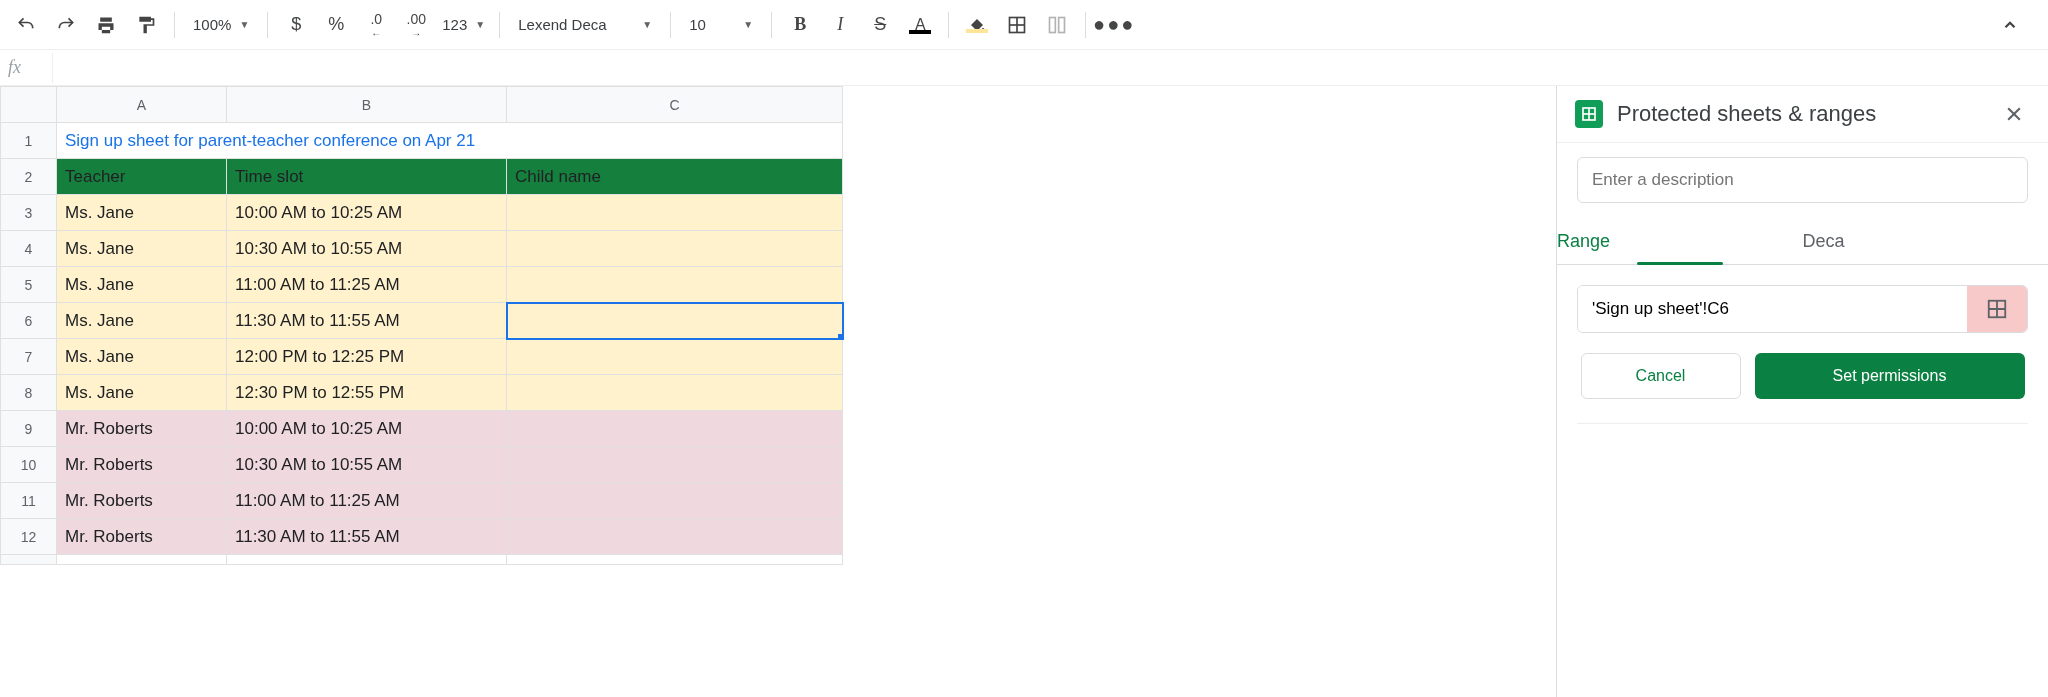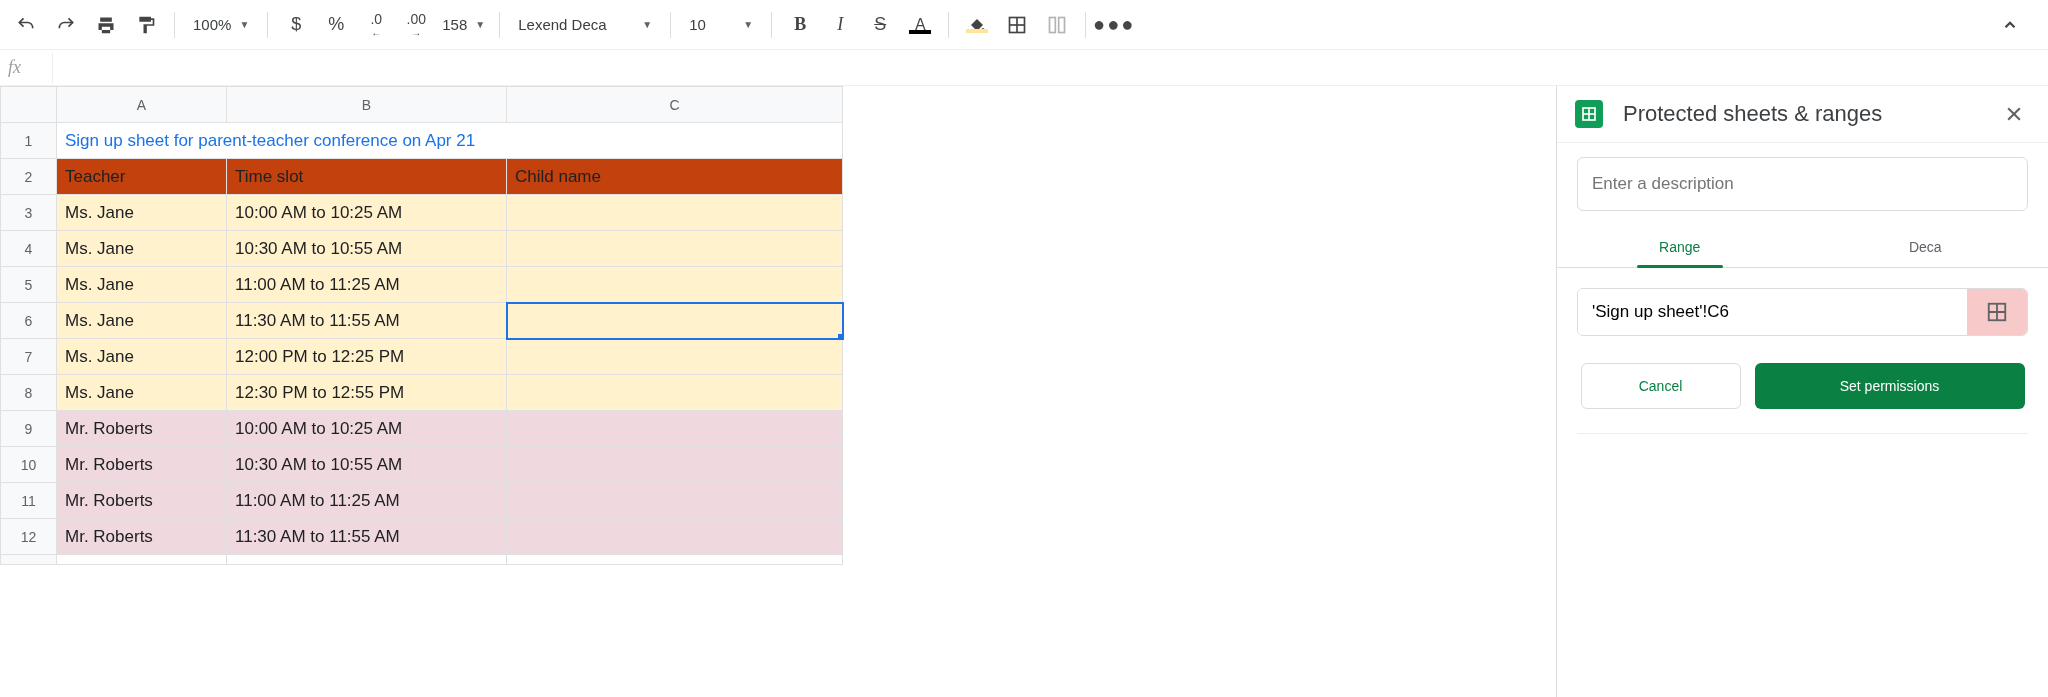--- a/index.html
+++ b/index.html
@@ -129,21 +129,21 @@
   .col-B { width: 280px; }
   .col-C { width: 336px; }
   .title-cell {
     text-align: center;
     color: #1a73e8;
     font-weight: 700;
     font-family: "Trebuchet MS", Arial, sans-serif;
     font-size: 19px;
     height: 44px;
   }
-  .hdr-row td { font-weight: 400; background:#c2410c; }
+  .hdr-row td { font-weight: 400; background:#15803d; }
   .bg-yellow { background: #fff2cc; }
   .bg-pink { background: #efd9df; }
   .selected-cell {
     position: relative;
     outline: 2px solid #1a73e8;
     outline-offset: -1px;
   }
   .sel-handle {
     position: absolute;
     right: -4px;
@@ -151,56 +151,55 @@
     width: 8px;
     height: 8px;
     background: #1a73e8;
   }
   .shadow-under { box-shadow: 0 2px 2px -1px rgba(0,0,0,0.15); }
   
   .sb-header {
     display: flex;
     align-items: center;
     padding: 14px 24px 14px 18px;
-    gap: 20px;
+    gap: 14px;
   }
   .sb-header .sheet-icon {
     width: 28px; height: 28px;
     background: #0f9d58;
     border-radius: 4px;
     display:flex; align-items:center; justify-content:center;
     color:#fff;
   }
   .sb-title {
     font-size: 22px;
     color: #3c4043;
     flex: 1;
   }
   .sb-close { font-size: 20px; color:#5f6368; }
   .sb-content { padding: 14px 20px; border-top:1px solid #eee; }
   .sb-desc {
     width: 100%;
-    height: 54px;
+    height: 46px;
     border: 1px solid #dadce0;
     border-radius: 6px;
     padding: 4px 14px;
     font-size: 17px;
     color:#3c4043;
   }
   .sb-tabs {
     display: flex;
     margin-top: 18px;
     border-bottom: 1px solid #dadce0;
     margin-left:-20px; margin-right:-20px;
   }
   .sb-tab {
     flex: 1;
-    text-align: center;
     padding: 10px 0 12px;
-    font-size: 14px;
+    font-size: 18px;
     color: #5f6368;
   }
   .sb-tab.active {
     color: #0b8043;
     font-weight: 500;
     position: relative;
   }
   .sb-tab.active::after {
     content: "";
     position: absolute;
@@ -227,24 +226,23 @@
     width: 60px;
     background: #f7c9c9;
     display:flex; align-items:center; justify-content:center;
     color:#5f6368;
     height:46px;
   }
   .sb-buttons { display:flex; gap:14px; margin-top:20px; justify-content:center; padding-bottom:24px; border-bottom:1px solid #eee;}
   .btn {
     height: 46px;
     border-radius: 6px;
-    font-size: 14px;
+    font-size: 16px;
     display:flex; align-items:center; justify-content:center;
     padding: 0 24px;
-    margin-top: 7px;
   }
   .btn-cancel { border:1px solid #dadce0; color:#0b8043; background:#fff; width:160px;}
   .btn-primary { background:#0b8043; color:#fff; border:none; width:270px;}
   svg { display:block; }
 </style>
 </head>
 <body>
 
 <div class="container">
 
@@ -289,21 +287,21 @@
           <span style="font-size:10px;">←</span>
         </div>
     </div>
     <div class="icon-btn">
       <div class="stack">
           <span style="font-size:14px;">.00</span>
           <span style="font-size:10px;">→</span>
         </div>
     </div>
     <div class="select" style="padding:0 4px">
-      <span>158</span>
+      <span>123</span>
       <span class="caret">▼</span>
     </div>
     <div class="sep"></div>
     <div class="select" style="width:150px;justify-content:space-between;">
       <span>Lexend Deca</span>
       <span class="caret">▼</span>
     </div>
     <div class="sep"></div>
     <div class="select" style="width:80px;justify-content:space-between;">
       <span>10</span>

